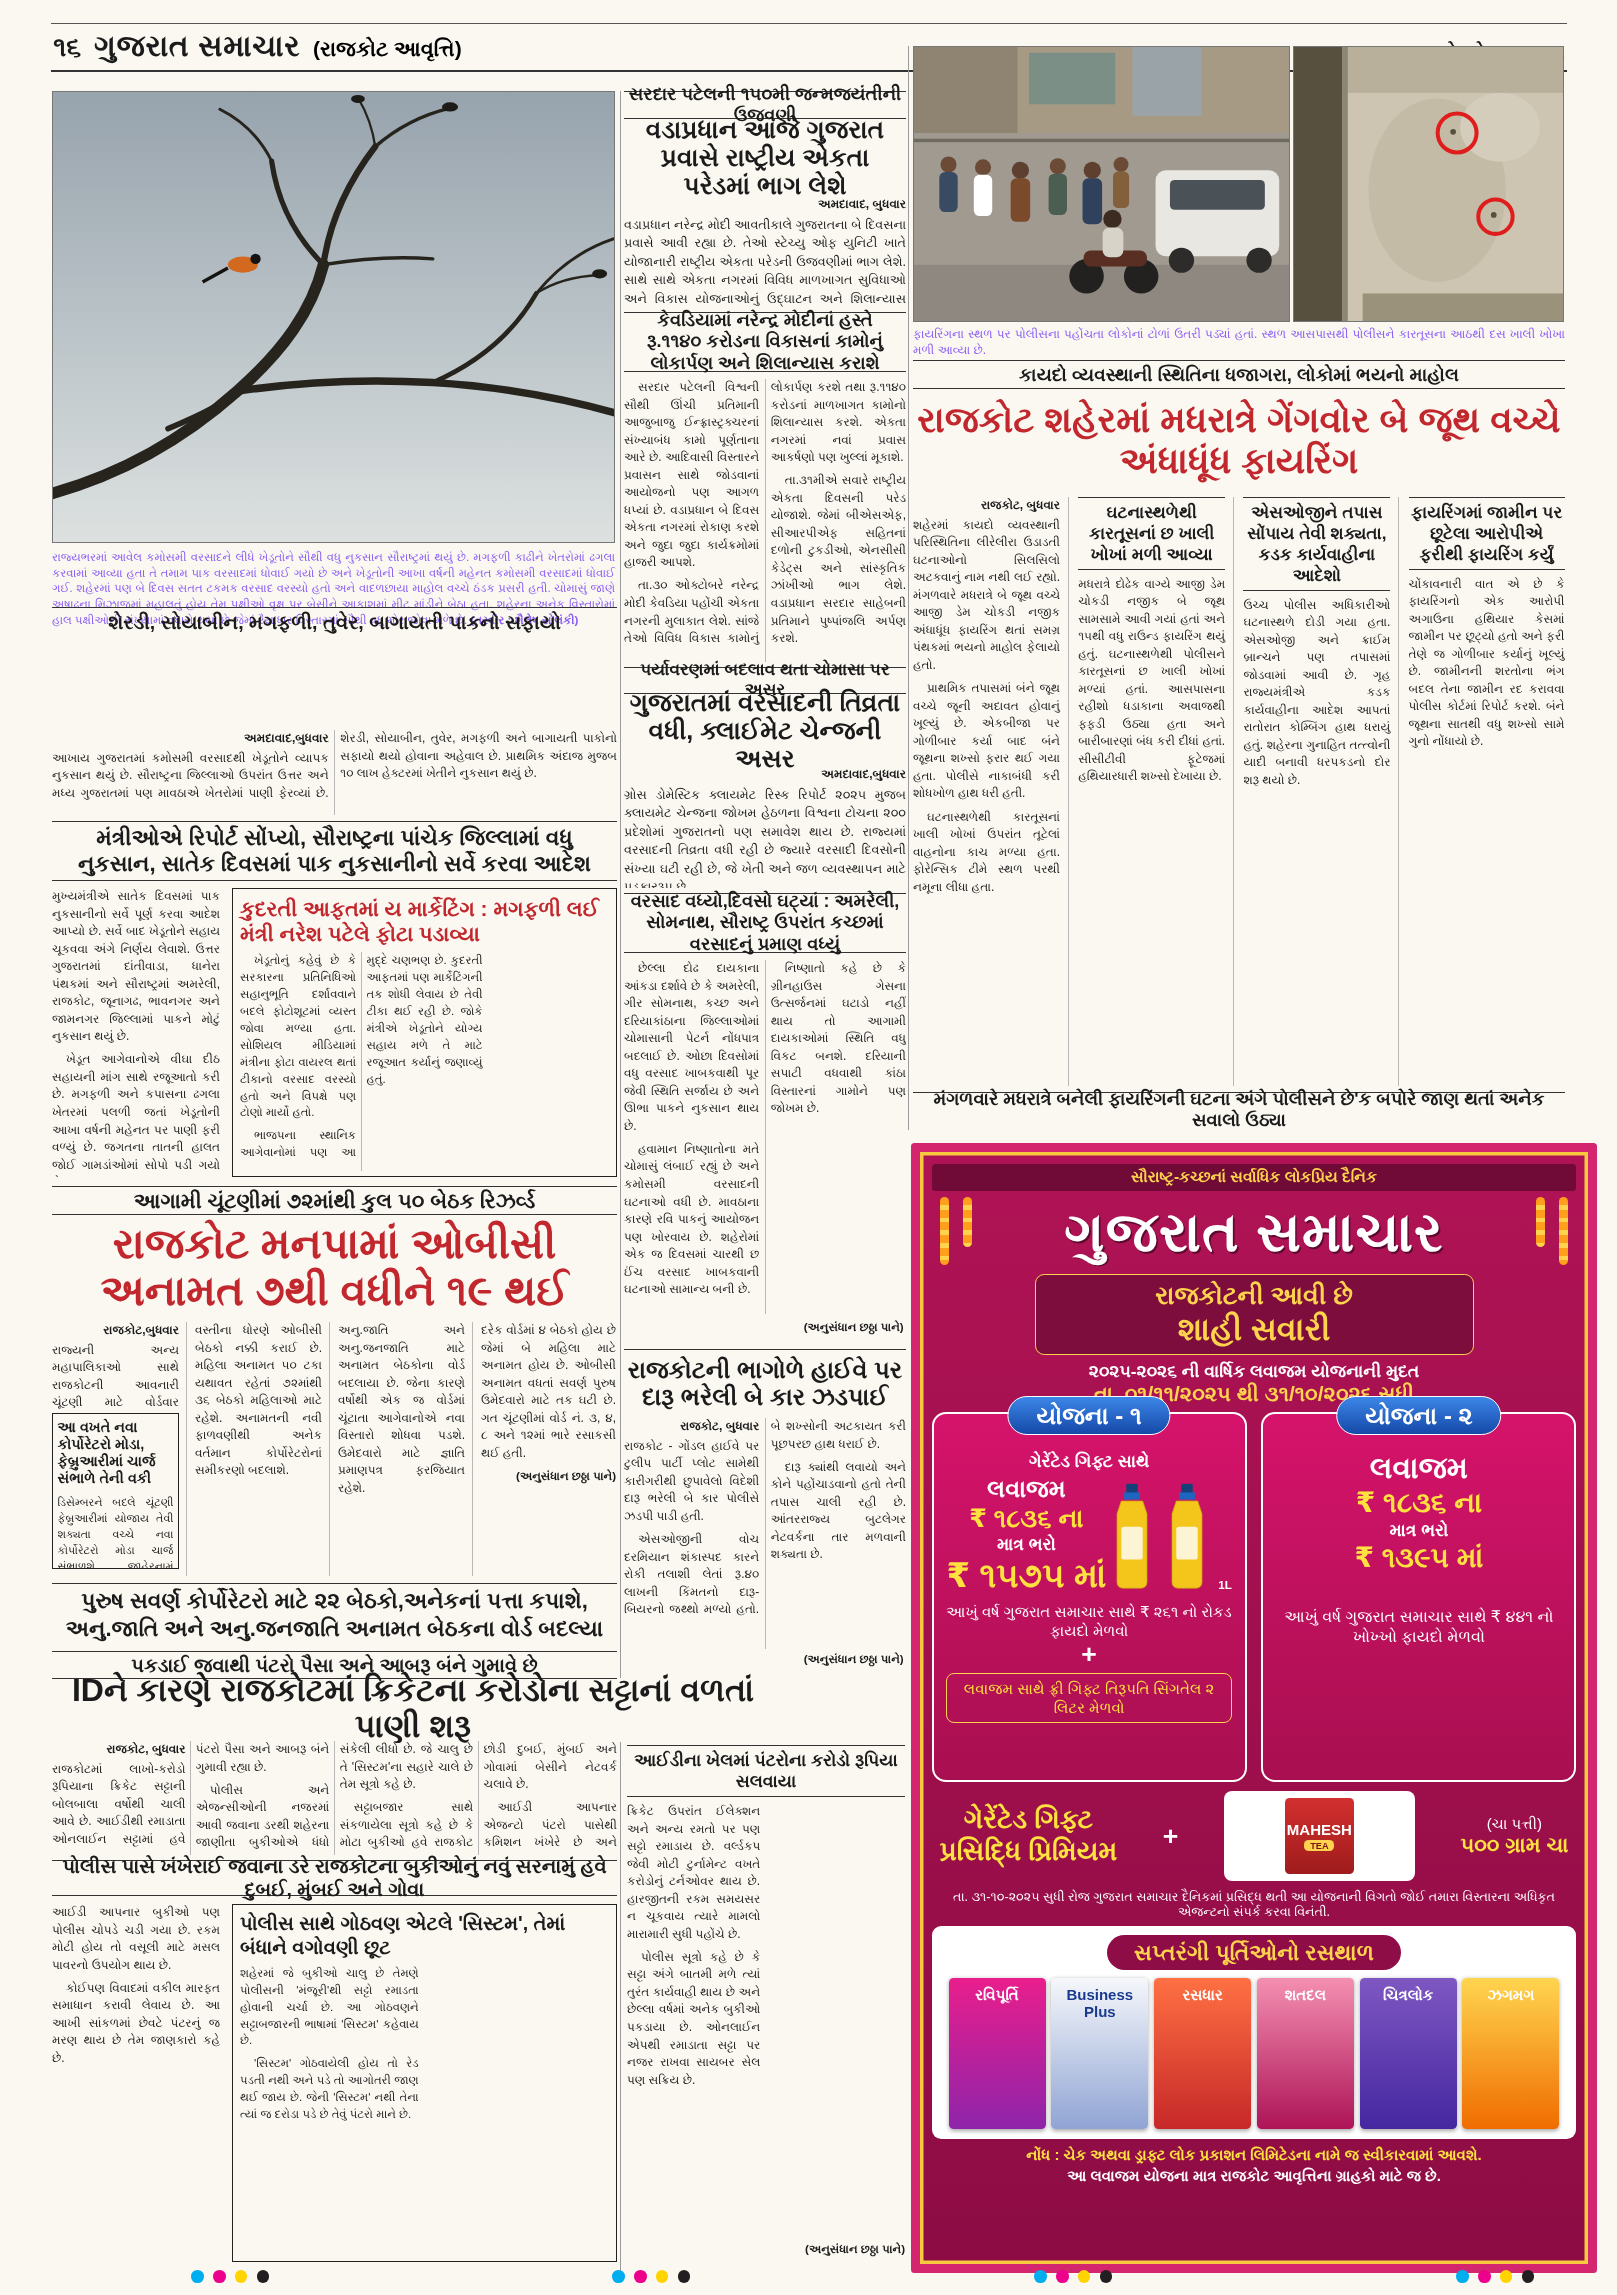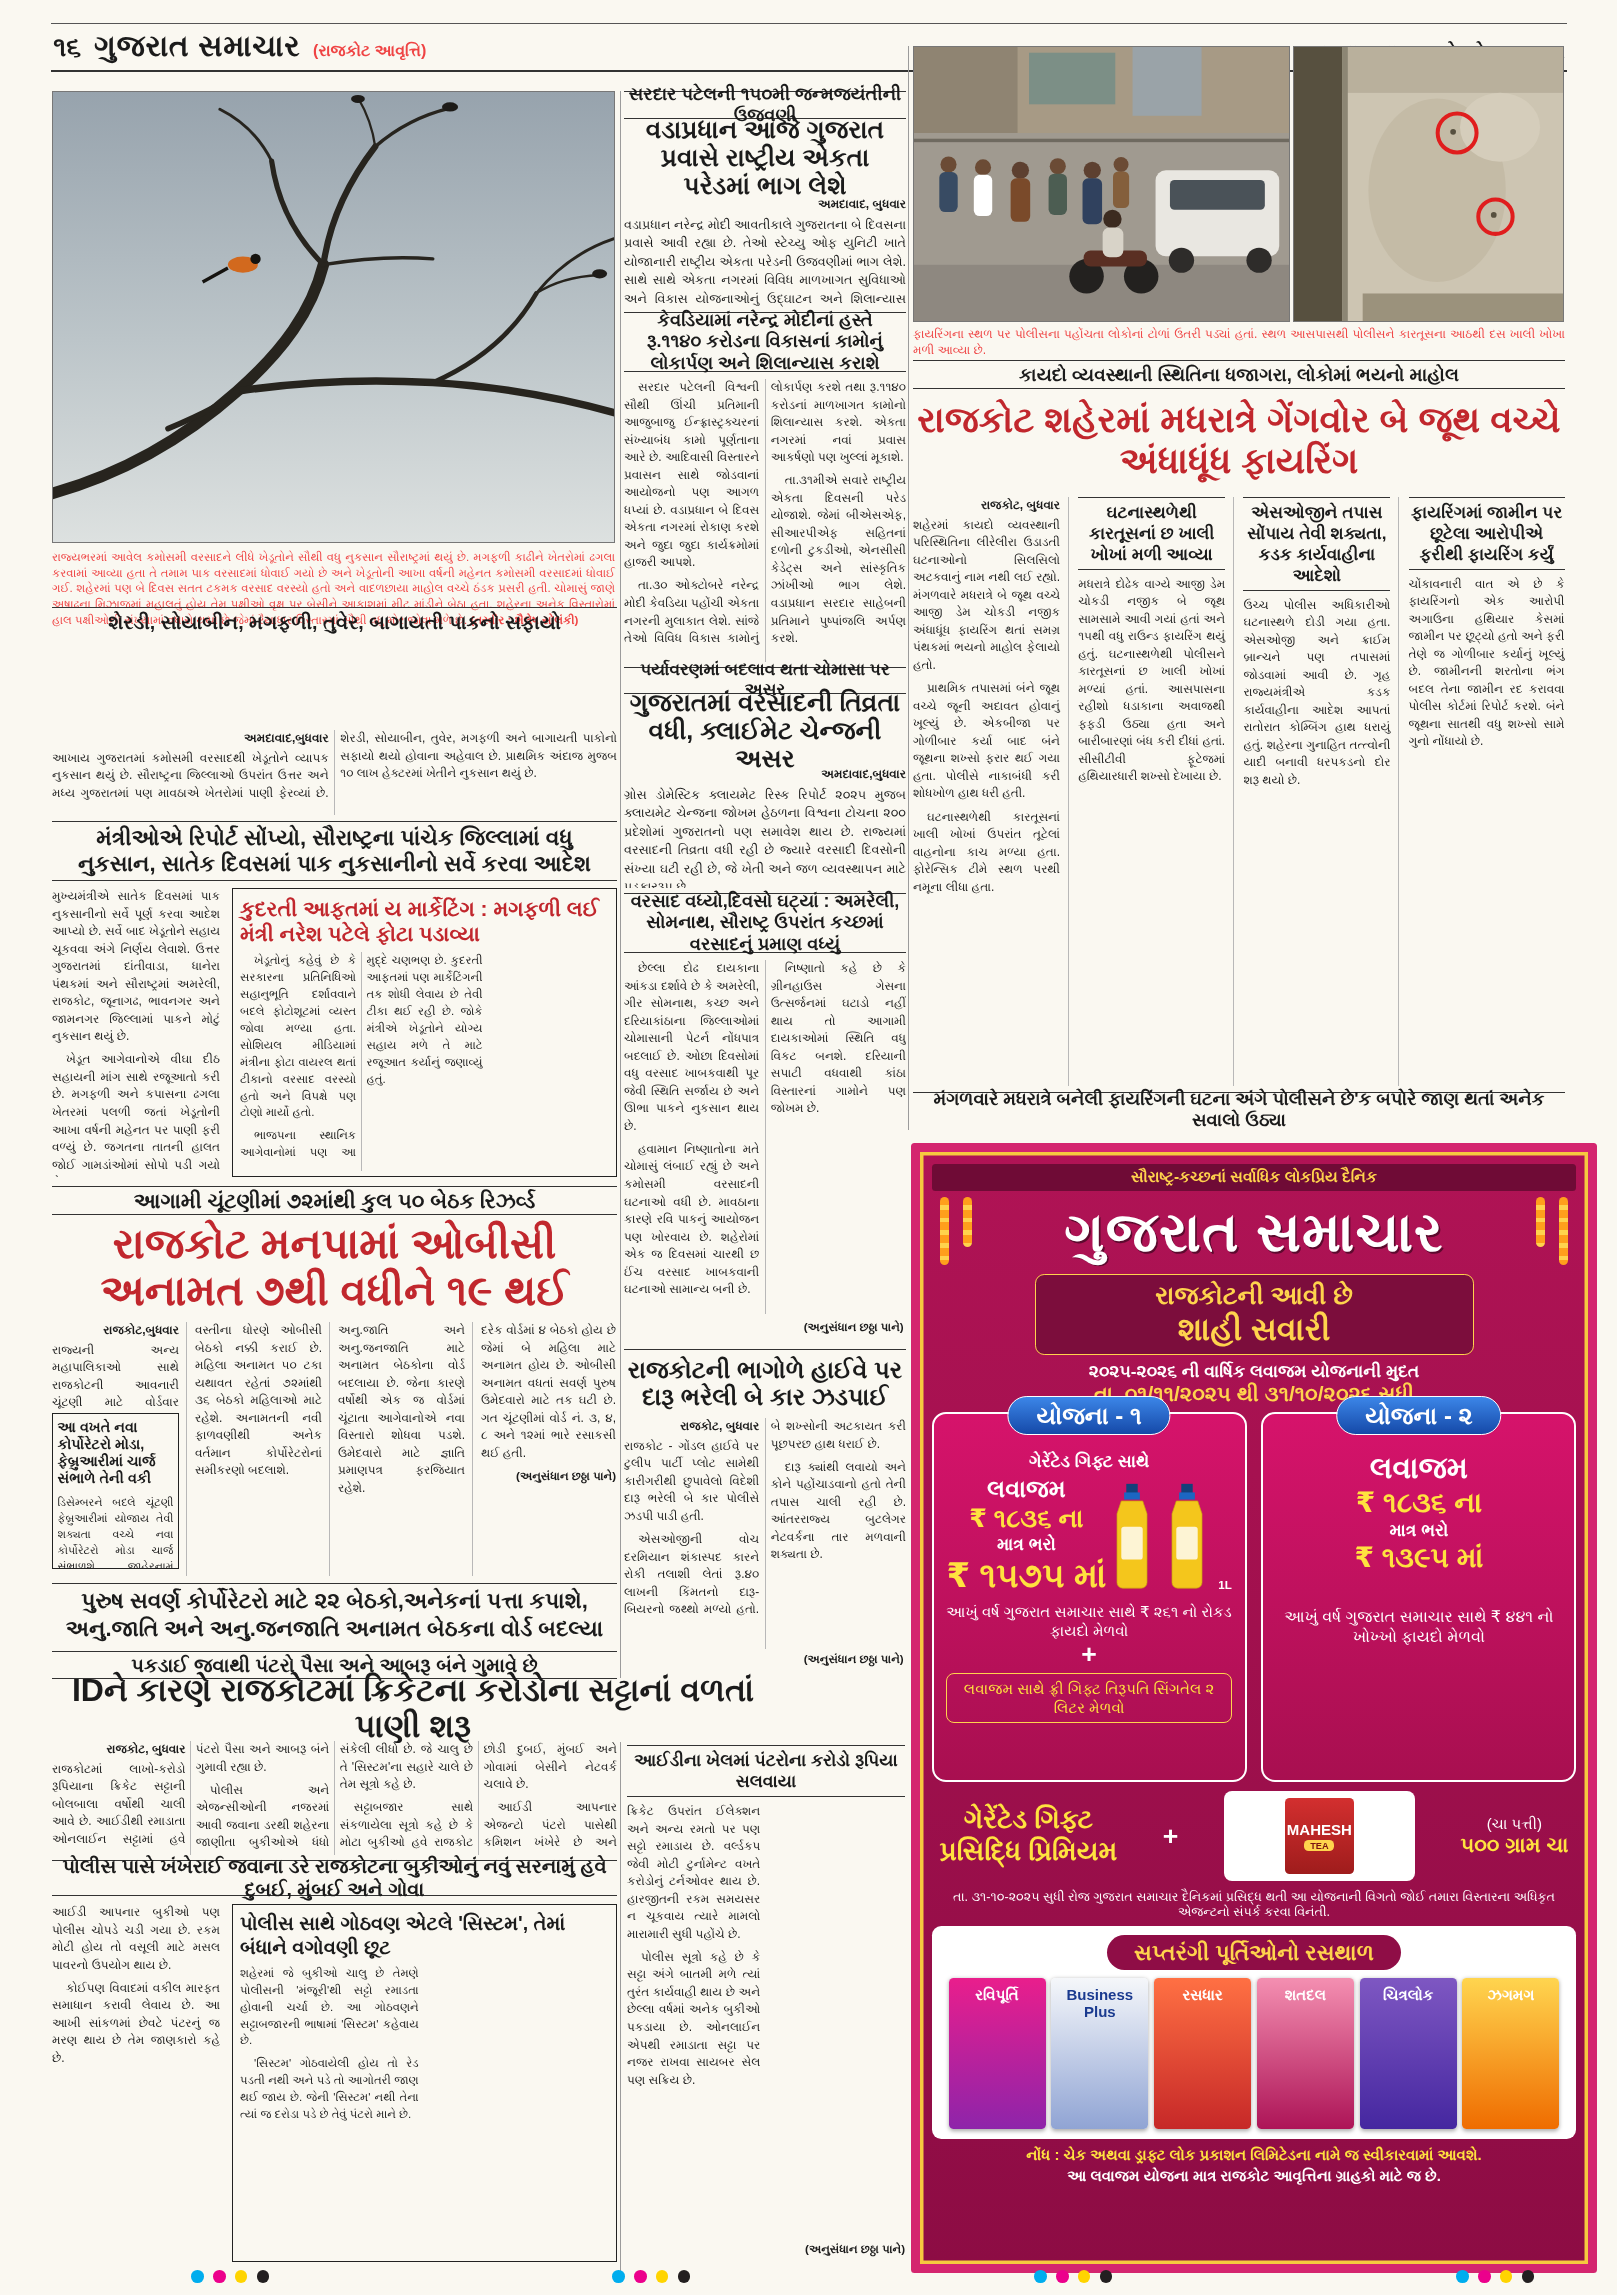--- a/index.html
+++ b/index.html
@@ -3,26 +3,26 @@
 <meta charset="utf-8">
 <style>
 *{margin:0;padding:0;box-sizing:border-box}
 html,body{background:#6e6e6e}
 .sheet{position:relative;width:1617px;height:2295px;background:#faf8f1;font-family:"Liberation Sans","DejaVu Sans",sans-serif;color:#1b1b1b;overflow:hidden}
 .abs{position:absolute}
 .header{display:flex;align-items:flex-end;justify-content:space-between;border-top:0.6px solid #555;border-bottom:2.3px double #333;padding:4.6px 2.3px 5.8px}
 .hleft{display:flex;align-items:baseline;gap: 12.7px}
 .pageno{font-size:26.6px;font-weight:bold}
 .mast{font-size:30px;font-weight:bold;letter-spacing:0.6px}
-.edition{font-size:16px;font-weight:bold;color:#ef4444}
+.edition{font-size:21px;font-weight:bold;color:#000000}
 .pdate{font-size:19.6px;font-weight:bold}
 .vline{position:absolute;width:0.6px;background:#9b9b9b}
 figure.photo{border:0.6px solid #777;overflow:hidden;background:#ccc}
 figure.photo svg{display:block;width:100%;height:100%}
-.cap{font-size:11.6px;line-height:1.35;text-align:justify;color:#ef4444}
+.cap{font-size:11.6px;line-height:1.35;text-align:justify;color:#8b5cf6}
 .cap b{white-space:nowrap}
 .kicker{font-weight:bold;text-align:center;display:flex;align-items:center;justify-content:center}
 .kbox{border-top:1.2px solid #333;border-bottom:1.2px solid #333}
 .hl{font-weight:bold;text-align:center;line-height:1.12;display:flex;align-items:center;justify-content:center}
 .red{color:#c1272d}
 .bt{font-size:12px;line-height:1.46;text-align:justify;overflow:hidden;column-fill:auto}
 .bt p{margin-bottom:5.8px;text-indent:14px}
 .bt p.noind{text-indent:0}
 .dl{font-weight:bold;text-align:right;display:block;font-size:12px;margin-bottom:2.3px}
 .c2{column-count:2;column-gap:11.6px;column-rule:0.6px solid #b8b8b8}

